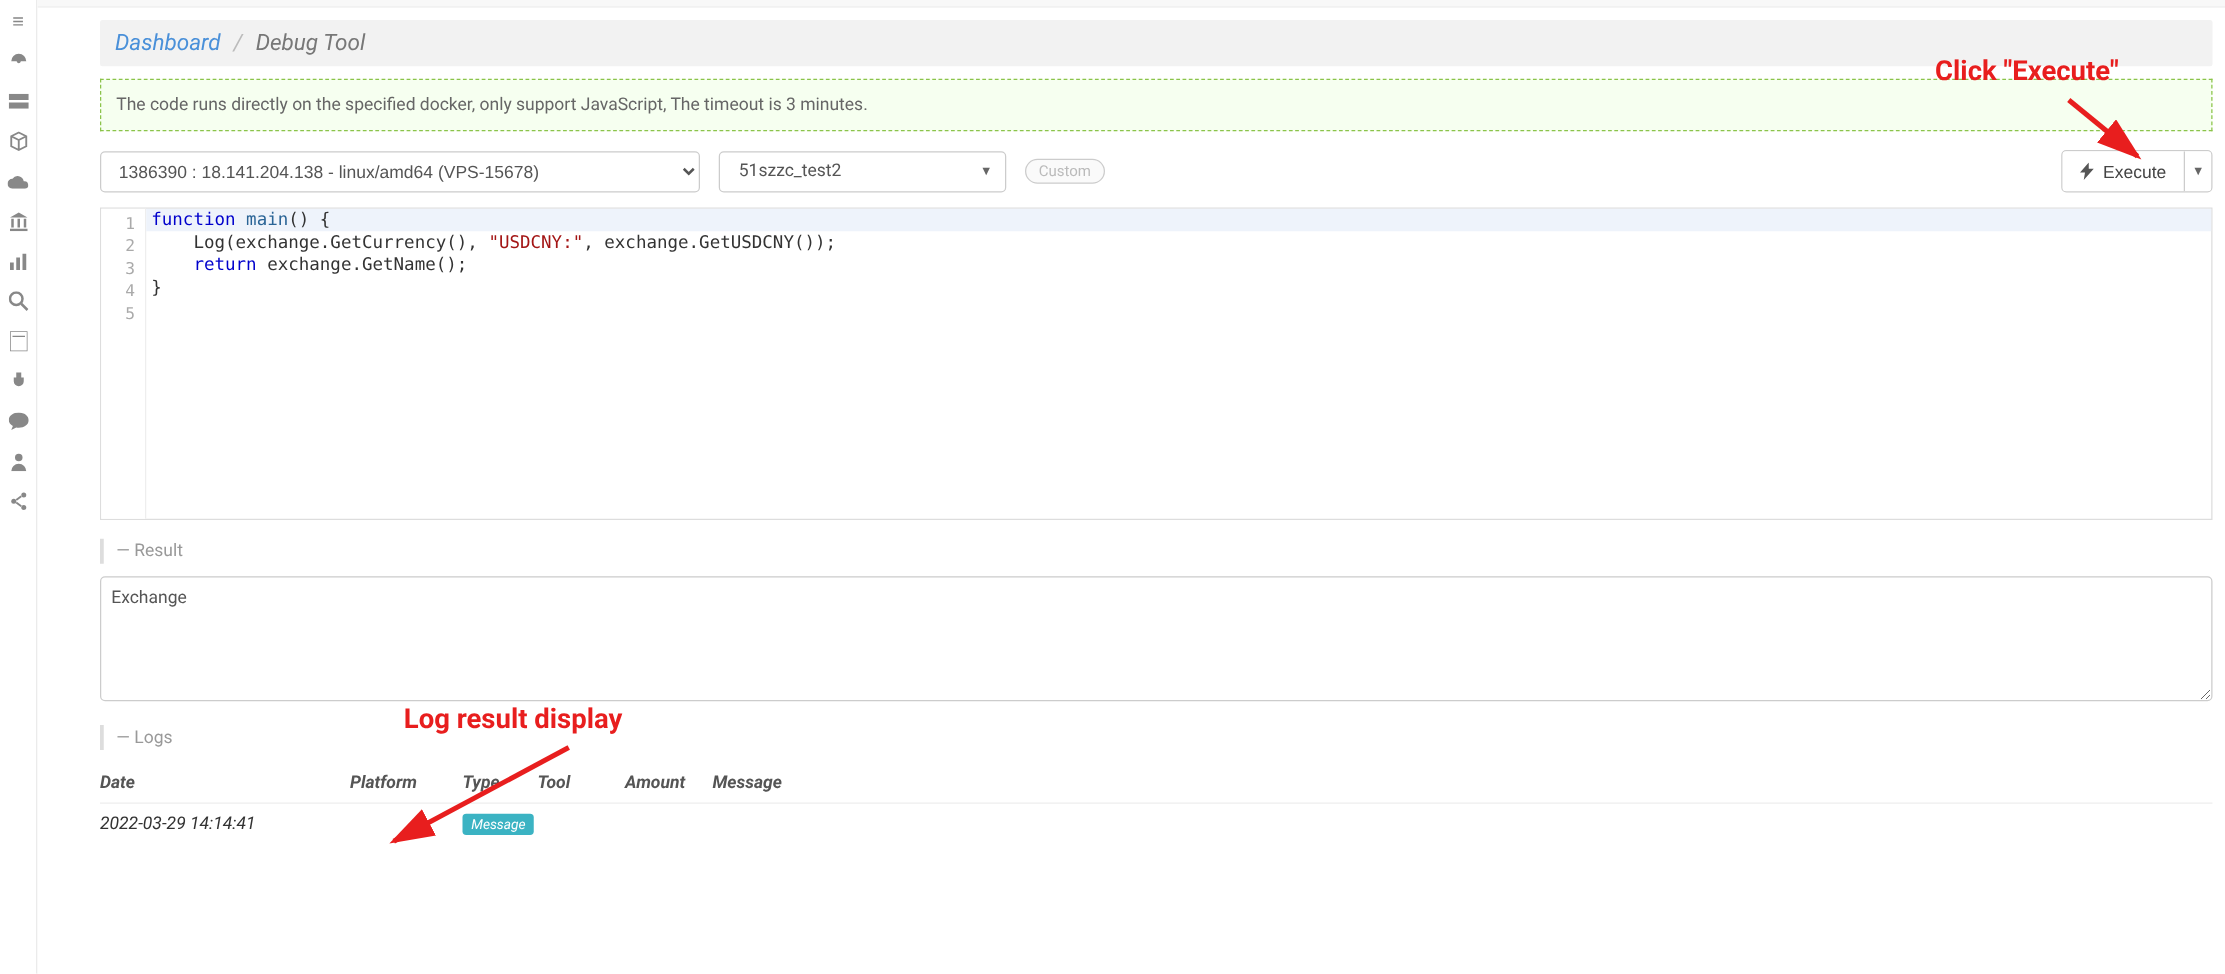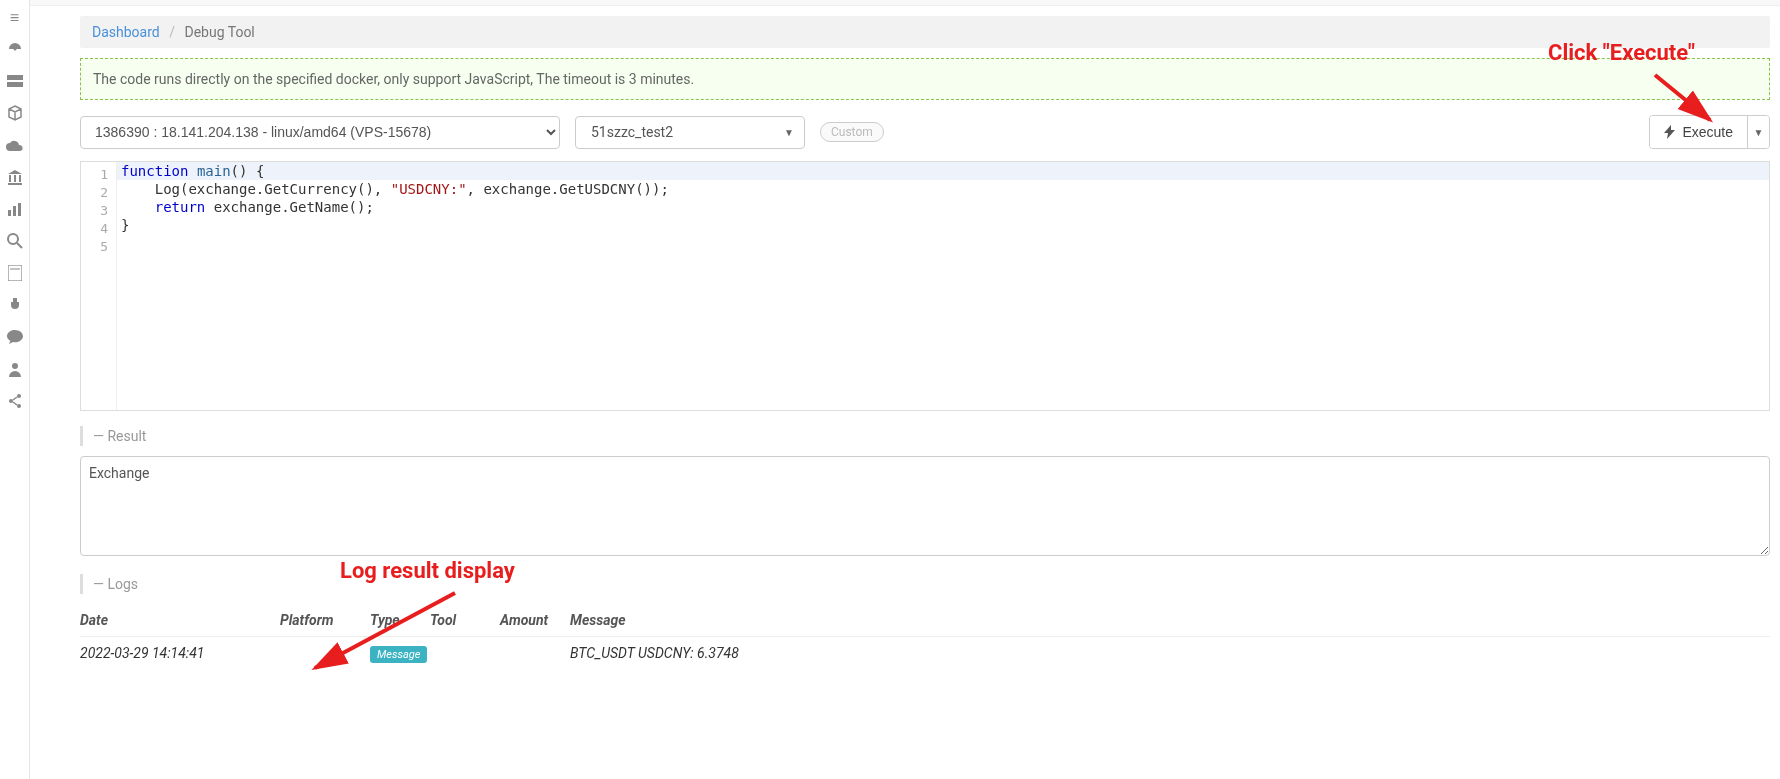--- a/index.html
+++ b/index.html
@@ -33,21 +33,22 @@
   font-size: 16px;
 }
 .main { flex: 1; padding: 0; overflow: auto; background:#fff; }
 .top-spacer { height: 6px; border-bottom: 1px solid #eee; background:#f8f8f8;}
 .breadcrumb {
   background: #f2f2f2;
   padding: 8px 12px;
   margin: 10px 10px 10px 50px;
   border-radius: 2px;
   color: #777;
-  font-size: 14px;
+  font-size: 18px;
+  font-style: italic;
 }
 .breadcrumb a { color: #4a90d9; text-decoration: none; }
 .breadcrumb .sep { margin: 0 6px; color: #bbb; }
 .content { padding: 0 10px 0 50px; }
 .info-box {
   border: 1px dashed #8bc34a;
   background: #f6fff0;
   color: #666;
   padding: 12px;
   font-size: 14px;
@@ -332,36 +333,35 @@
           <div class="col-price">Tool</div>
           <div class="col-amount">Amount</div>
           <div class="col-message">Message</div>
         </div>
         <div class="logs-row">
           <div class="col-date">2022-03-29 14:14:41</div>
           <div class="col-platform"></div>
           <div class="col-type"><span class="badge">Message</span></div>
           <div class="col-price"></div>
           <div class="col-amount"></div>
-          <div class="col-message">BTC_USDT USDCNY: 6.3748</div>
         </div>
       </div>
 
       
       <div class="annot" style="top:-18px; right:85px;">Click "Execute"</div>
       <svg class="arrow-svg" style="top:12px; right:50px;" width="80" height="60">
         <defs>
             <marker id="ah1" markerWidth="10" markerHeight="10" refX="8" refY="3" orient="auto">
               <path d="M0,0 L0,6 L9,3 z" fill="#e81e1e"></path>
             </marker>
           </defs>
         <line x1="5" y1="5" x2="60" y2="50" stroke="#e81e1e" stroke-width="4" marker-end="url(#ah1)"></line>
       </svg>
 
-      <div class="annot" style="top:500px; left:310px;">Log result display</div>
+      <div class="annot" style="top:500px; left:293px;">Log result display</div>
       <svg class="arrow-svg" style="top:530px; left:275px;" width="160" height="90">
         <defs>
             <marker id="ah2" markerWidth="10" markerHeight="10" refX="8" refY="3" orient="auto">
               <path d="M0,0 L0,6 L9,3 z" fill="#e81e1e"></path>
             </marker>
           </defs>
         <line x1="150" y1="5" x2="10" y2="80" stroke="#e81e1e" stroke-width="4" marker-end="url(#ah2)"></line>
       </svg>
 
     </div>

